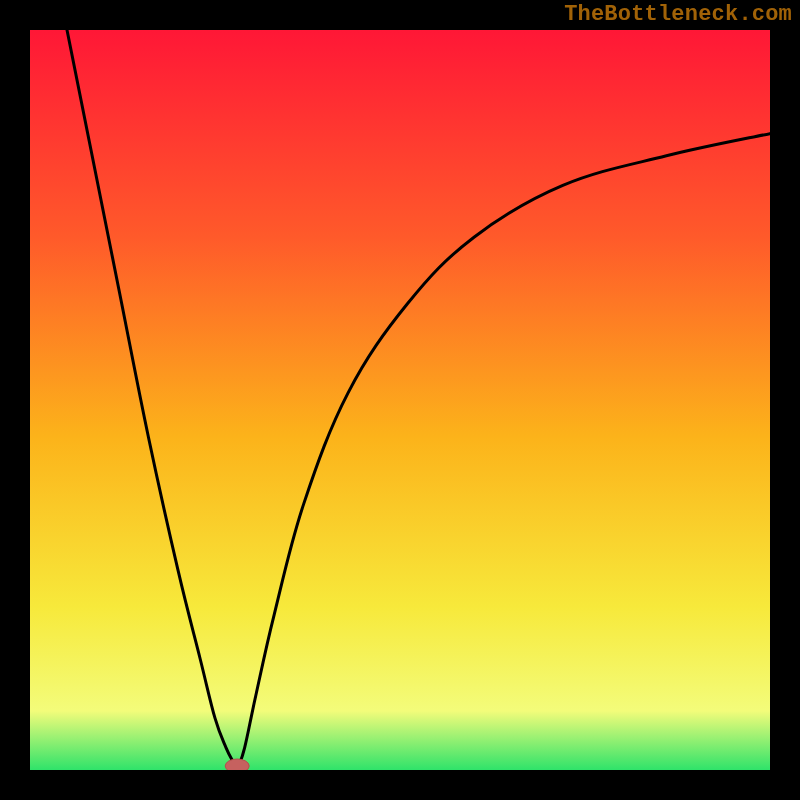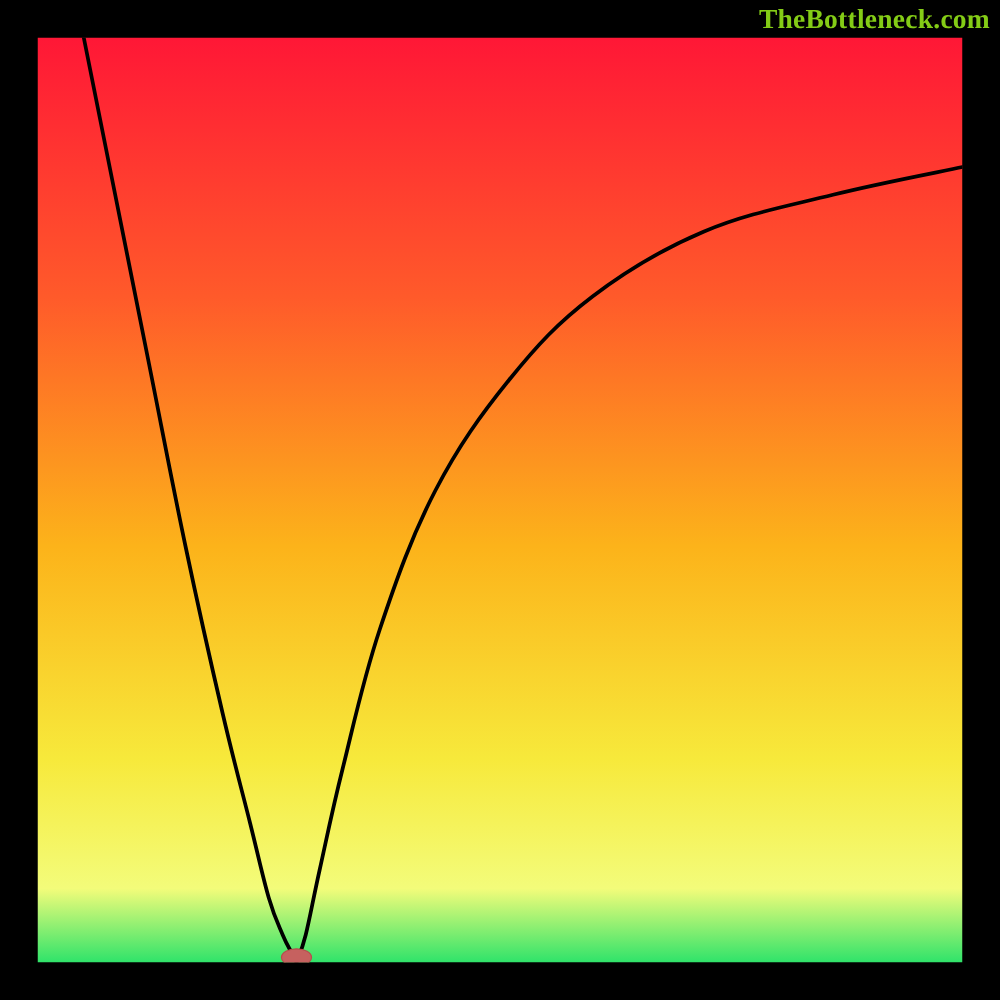--- a/index.html
+++ b/index.html
@@ -15,22 +15,22 @@
     left: 0;
     top: 0;
     width: 800px;
     height: 800px;
     background: #000;
   }
   .watermark {
     position: absolute;
     top: 2px;
     right: 8px;
-    color: #84cc16;
-    font-family: Liberation Serif, serif;
+    color: #a16207;
+    font-family: Liberation Mono, monospace;
     font-size: 22px;
     font-weight: 600;
     letter-spacing: 0.2px;
     user-select: none;
   }
   svg.plot {
     position: absolute;
     left: 30px;
     top: 30px;
     width: 740px;

